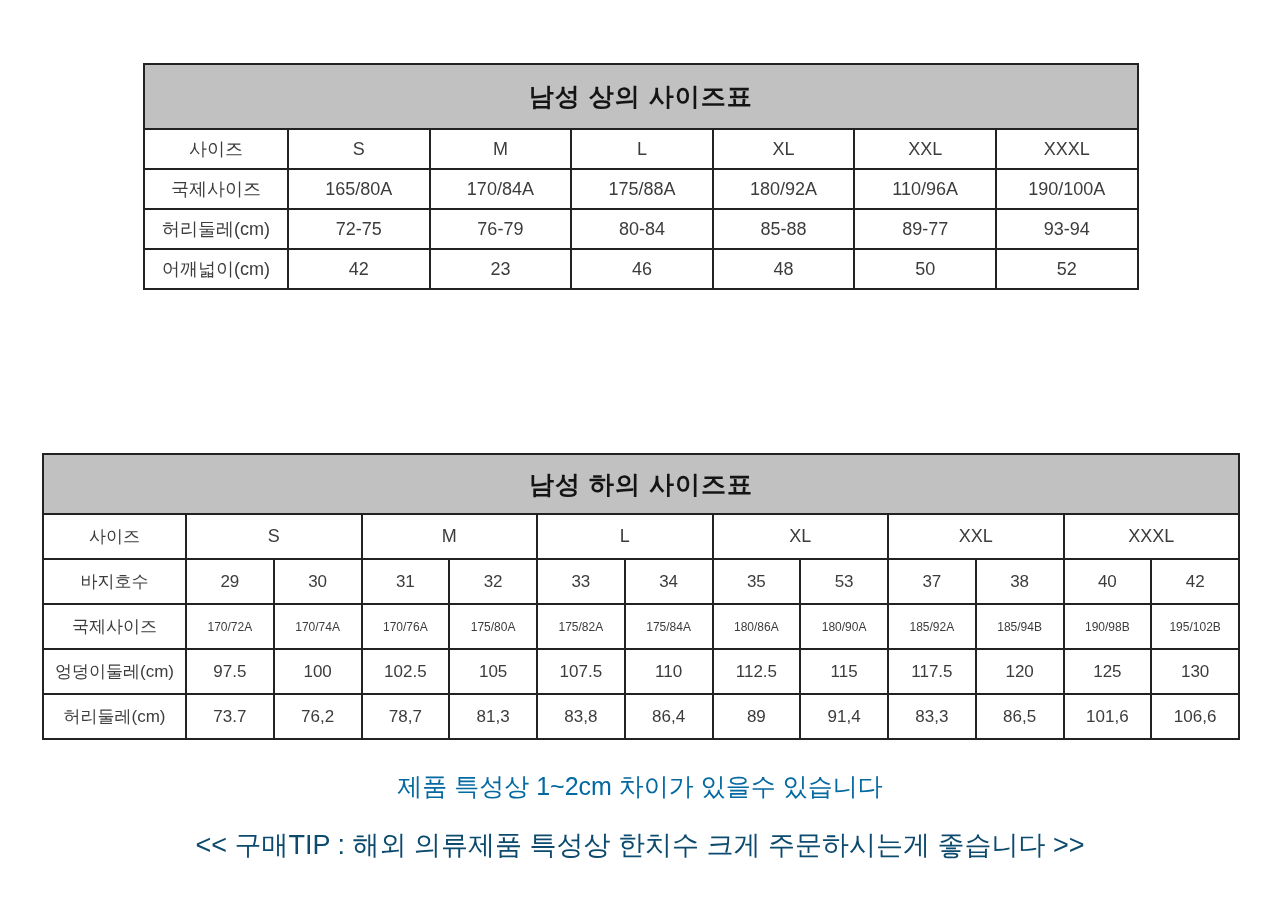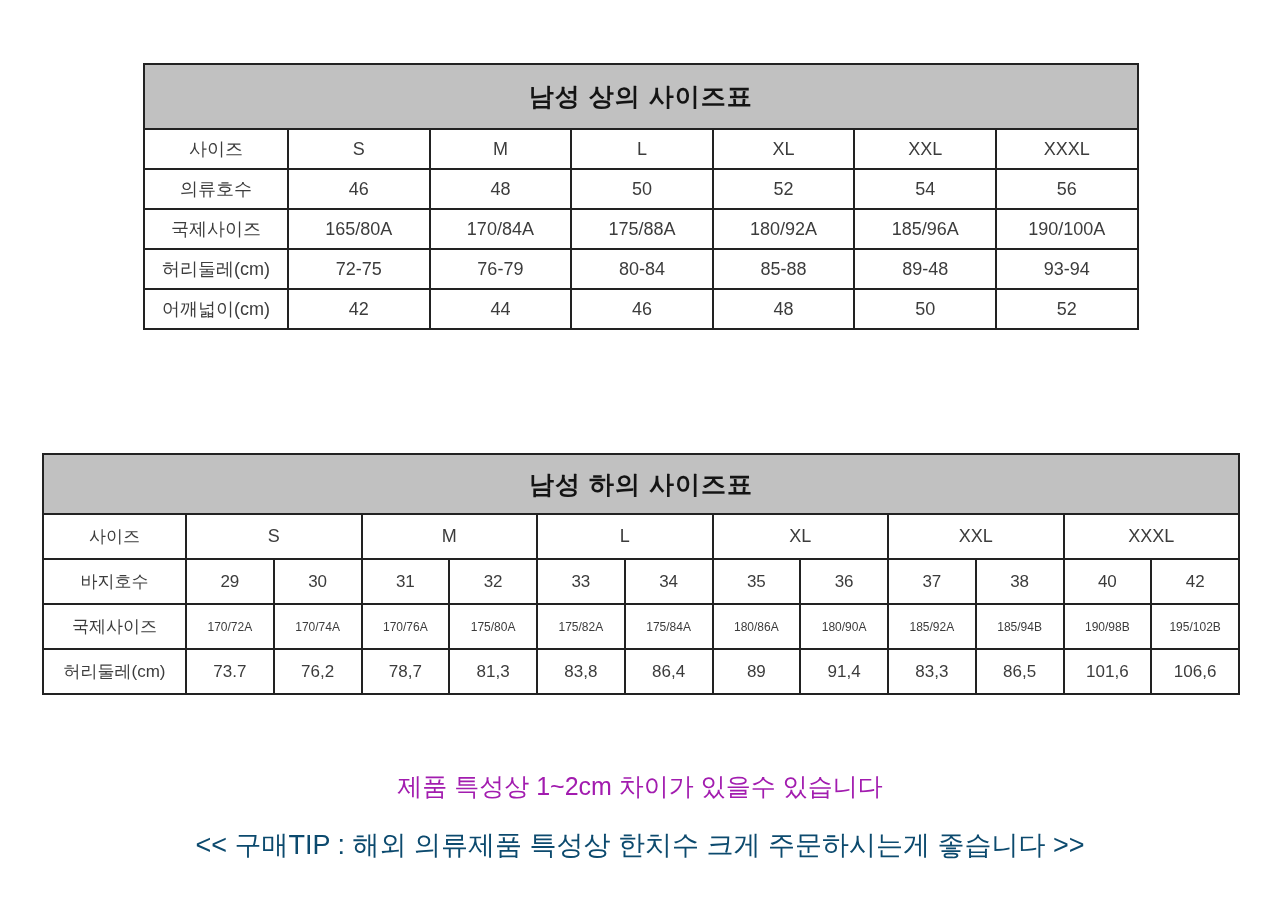--- a/index.html
+++ b/index.html
@@ -48,21 +48,21 @@
   .t2 tbody tr:nth-child(3) td { font-size: 12px; } 
   
   .notice {
     position: absolute;
     left: 0;
     width: 100%;
     text-align: center;
   }
   .notice-red {
     top: 770px;
-    color: #a21caf;
+    color: #0369a1;
     font-size: 25px;
   }
   .notice-tip {
     top: 827px;
     color: #0c4a6e;
     font-size: 27px;
   }
 </style>
 </head>
 <body>
@@ -81,50 +81,41 @@
       <tr>
         <th scope="row">사이즈</th>
         <td>S</td>
         <td>M</td>
         <td>L</td>
         <td>XL</td>
         <td>XXL</td>
         <td>XXXL</td>
       </tr>
       <tr>
-        <th scope="row">의류호수</th>
-        <td>46</td>
-        <td>48</td>
-        <td>50</td>
-        <td>52</td>
-        <td>54</td>
-        <td>56</td>
-      </tr>
-      <tr>
         <th scope="row">국제사이즈</th>
         <td>165/80A</td>
         <td>170/84A</td>
         <td>175/88A</td>
         <td>180/92A</td>
-        <td>185/96A</td>
+        <td>110/96A</td>
         <td>190/100A</td>
       </tr>
       <tr>
         <th scope="row">허리둘레(cm)</th>
         <td>72-75</td>
         <td>76-79</td>
         <td>80-84</td>
         <td>85-88</td>
-        <td>89-48</td>
+        <td>89-77</td>
         <td>93-94</td>
       </tr>
       <tr>
         <th scope="row">어깨넓이(cm)</th>
         <td>42</td>
-        <td>44</td>
+        <td>23</td>
         <td>46</td>
         <td>48</td>
         <td>50</td>
         <td>52</td>
       </tr>
     </tbody>
 </table>
 
 <table class="t2">
   <colgroup>
@@ -148,21 +139,21 @@
       </tr>
       <tr>
         <th scope="row">바지호수</th>
         <td>29</td>
         <td>30</td>
         <td>31</td>
         <td>32</td>
         <td>33</td>
         <td>34</td>
         <td>35</td>
-        <td>36</td>
+        <td>53</td>
         <td>37</td>
         <td>38</td>
         <td>40</td>
         <td>42</td>
       </tr>
       <tr>
         <th scope="row">국제사이즈</th>
         <td>170/72A</td>
         <td>170/74A</td>
         <td>170/76A</td>
@@ -170,20 +161,35 @@
         <td>175/82A</td>
         <td>175/84A</td>
         <td>180/86A</td>
         <td>180/90A</td>
         <td>185/92A</td>
         <td>185/94B</td>
         <td>190/98B</td>
         <td>195/102B</td>
       </tr>
       <tr>
+        <th scope="row">엉덩이둘레(cm)</th>
+        <td>97.5</td>
+        <td>100</td>
+        <td>102.5</td>
+        <td>105</td>
+        <td>107.5</td>
+        <td>110</td>
+        <td>112.5</td>
+        <td>115</td>
+        <td>117.5</td>
+        <td>120</td>
+        <td>125</td>
+        <td>130</td>
+      </tr>
+      <tr>
         <th scope="row">허리둘레(cm)</th>
         <td>73.7</td>
         <td>76,2</td>
         <td>78,7</td>
         <td>81,3</td>
         <td>83,8</td>
         <td>86,4</td>
         <td>89</td>
         <td>91,4</td>
         <td>83,3</td>

